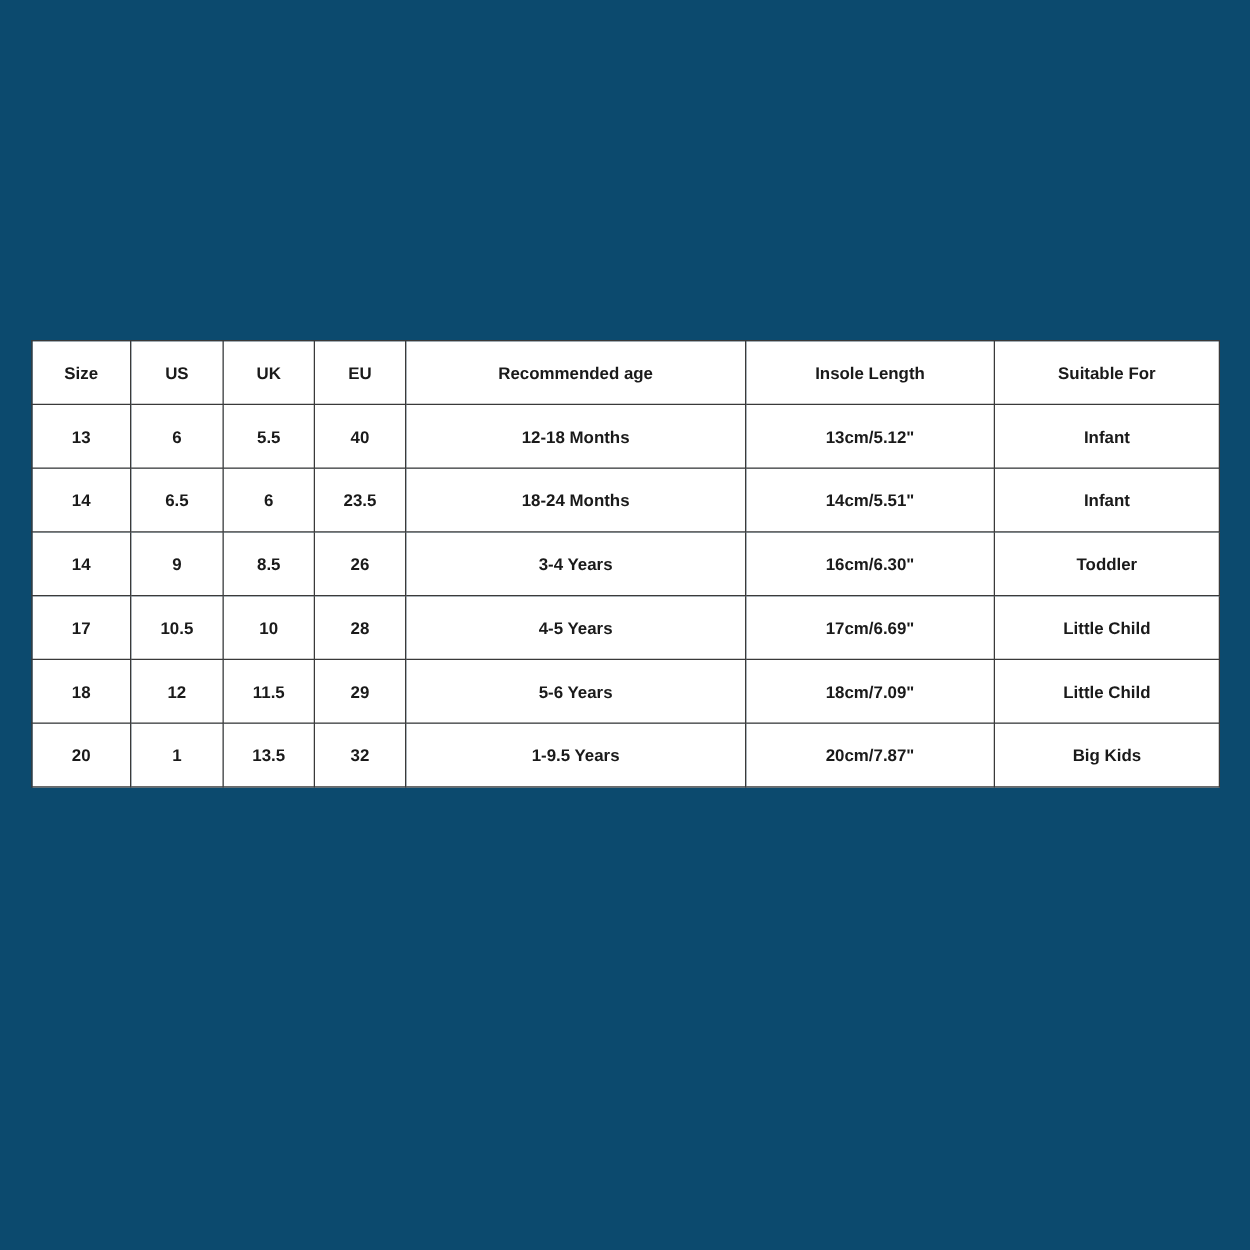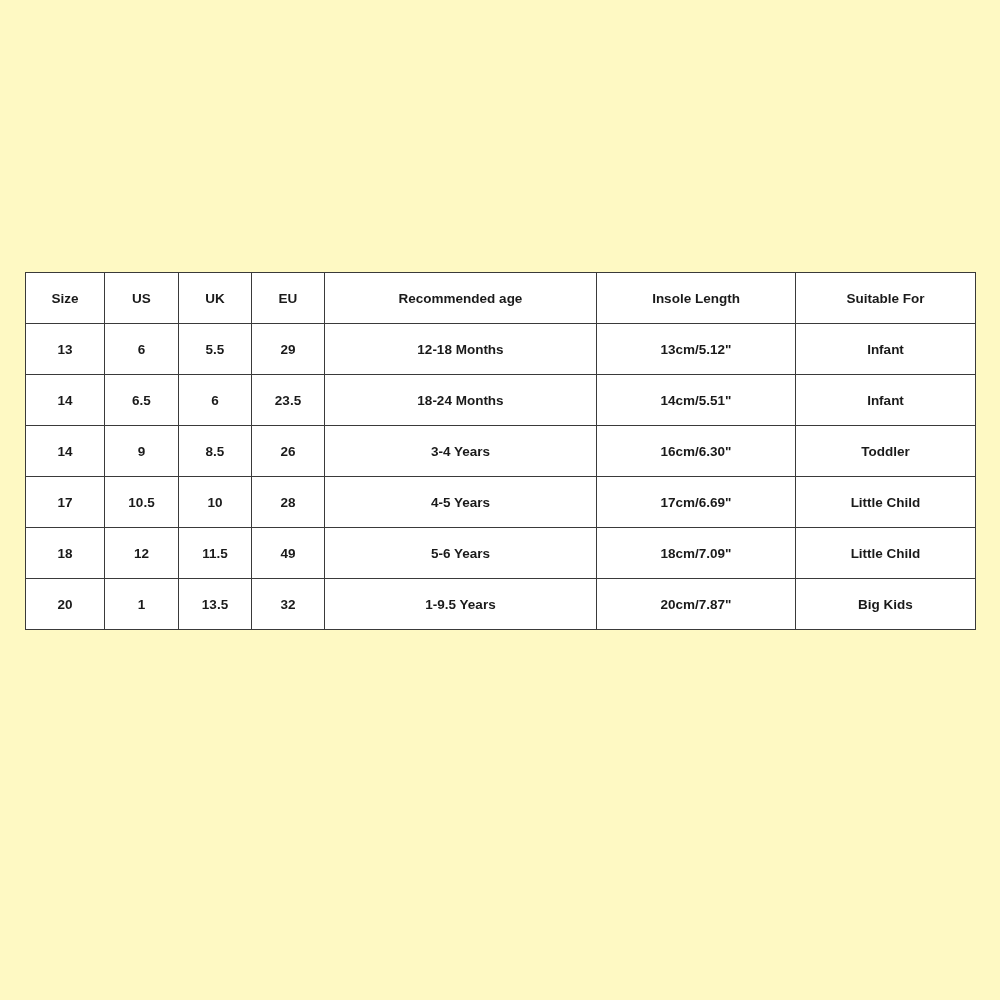--- a/index.html
+++ b/index.html
@@ -8,21 +8,21 @@
     width: 1000px;
     height: 1000px;
     background: #ffffff;
     font-family: "Liberation Sans", sans-serif;
   }
 
   .page {
     position: relative;
     width: 1000px;
     height: 1000px;
-    background: #fef9c3;
+    background: #0c4a6e;
   }
 
   .table-wrap {
     position: absolute;
     left: 25px;
     top: 272px;
     width: 950px;
   }
 
   table.size-chart {
@@ -81,21 +81,21 @@
           <th>Recommended age</th>
           <th>Insole Length</th>
           <th>Suitable For</th>
         </tr>
       </thead>
       <tbody>
         <tr>
           <td>13</td>
           <td>6</td>
           <td>5.5</td>
-          <td>29</td>
+          <td>40</td>
           <td>12-18 Months</td>
           <td>13cm/5.12"</td>
           <td>Infant</td>
         </tr>
         <tr>
           <td>14</td>
           <td>6.5</td>
           <td>6</td>
           <td>23.5</td>
           <td>18-24 Months</td>
@@ -117,21 +117,21 @@
           <td>10</td>
           <td>28</td>
           <td>4-5 Years</td>
           <td>17cm/6.69"</td>
           <td>Little Child</td>
         </tr>
         <tr>
           <td>18</td>
           <td>12</td>
           <td>11.5</td>
-          <td>49</td>
+          <td>29</td>
           <td>5-6 Years</td>
           <td>18cm/7.09"</td>
           <td>Little Child</td>
         </tr>
         <tr>
           <td>20</td>
           <td>1</td>
           <td>13.5</td>
           <td>32</td>
           <td>1-9.5 Years</td>

